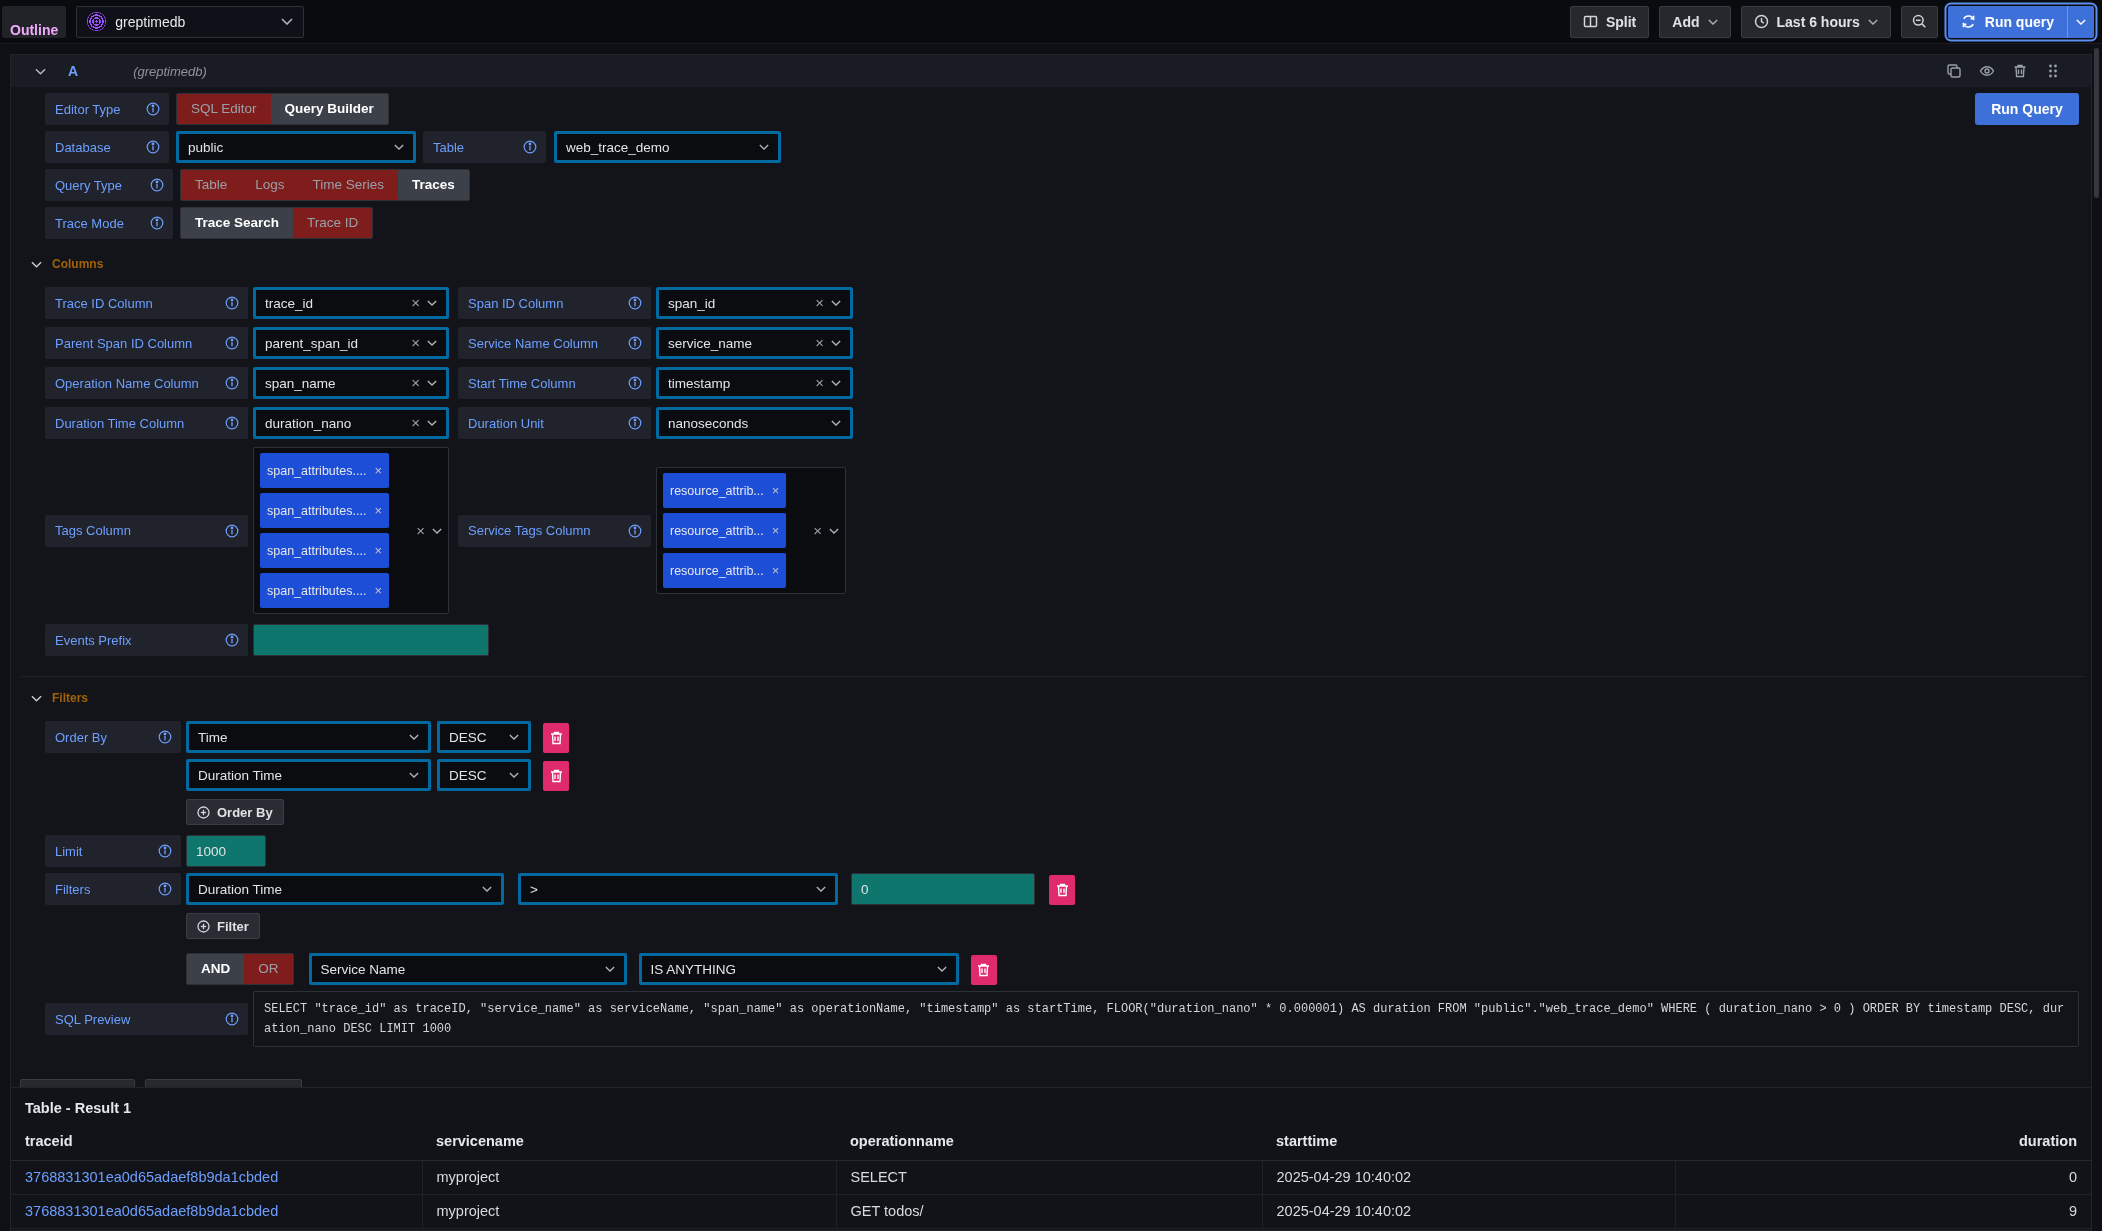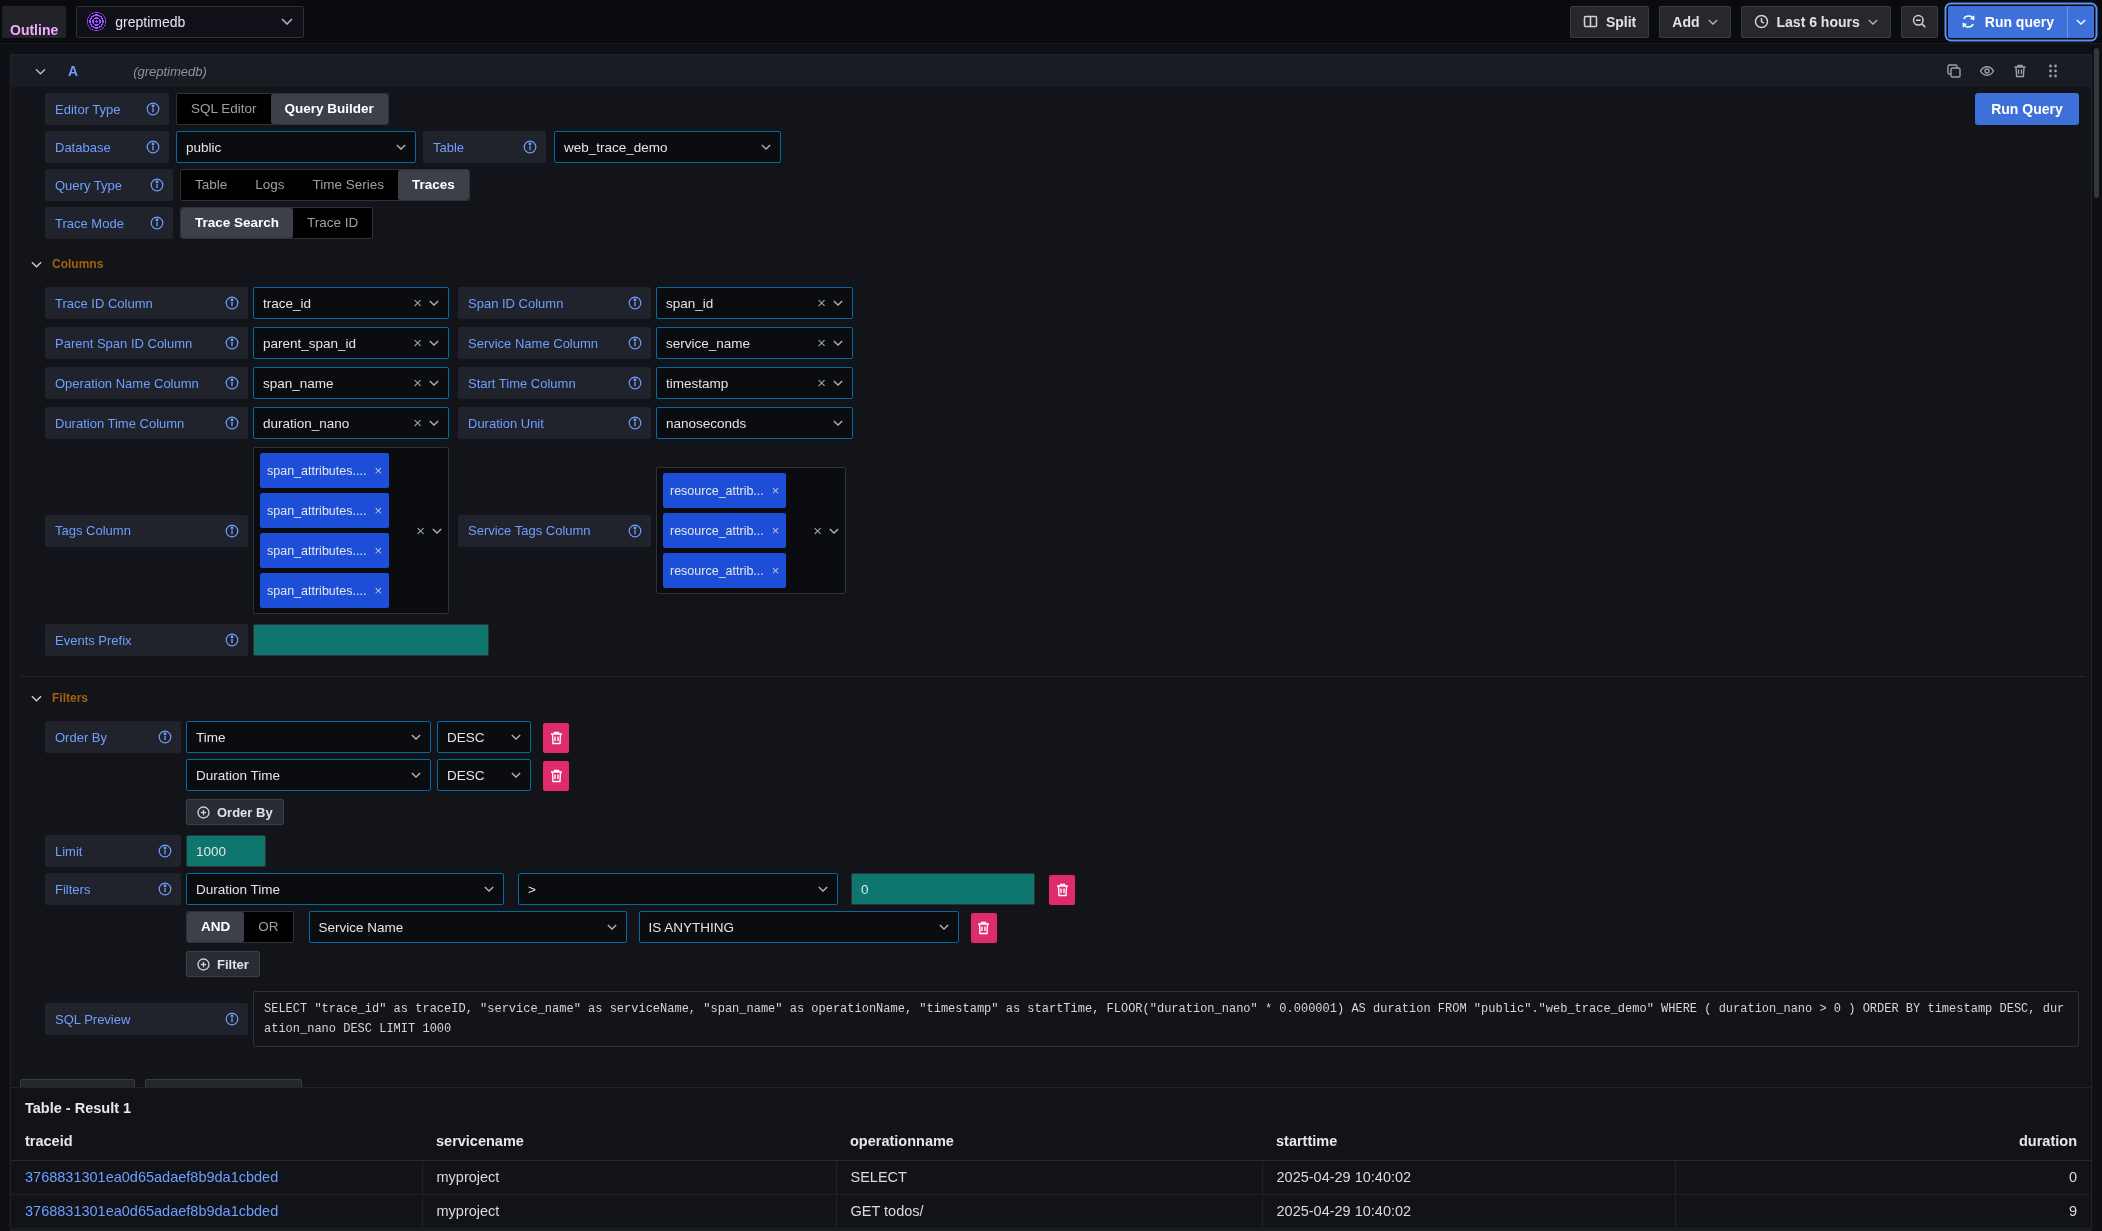--- a/index.html
+++ b/index.html
@@ -41,27 +41,27 @@
   .qh-icons { margin-left:auto; display:flex; align-items:center; gap:17px; margin-right:14px; }
   .qh-ic { width:16px; height:16px; stroke:#9aa0a8; stroke-width:1.4; fill:none; cursor:pointer; }
 
   .qbody { padding:6px 12px 4px 34px; }
   .frow { display:flex; align-items:center; margin-bottom:6px; }
   .lbl { height:32px; background:#20232b; border-radius:2px; display:flex; align-items:center;
     justify-content:space-between; padding:0 9px 0 10px; color:#6e9fff; font-size:13px; font-weight:500; flex:none; }
   .info { width:14px; height:14px; flex:none; margin-left:8px; cursor:pointer; }
   .info circle { stroke:#6e9fff; stroke-width:1.2; fill:none; }
   .info .dotline { fill:#6e9fff; }
-  .sel { height:32px; background:#0b0c10; border:1px solid #0369a1; border-radius:2px; display:flex;
+  .sel { height:32px; background:#0b0c10; border:3px solid #0369a1; border-radius:2px; display:flex;
     align-items:center; padding:0 9px; font-size:13.5px; color:#e3e4e8; flex:none; cursor:pointer; }
   .sel .val { flex:1; white-space:nowrap; overflow:hidden; }
   .sel .x { color:#9aa0a8; font-size:15px; margin:0 7px 2px 6px; cursor:pointer; }
   .inp { height:32px; background:#0f766e; border:1px solid #2e3138; border-radius:2px; padding:0 9px;
     font-size:13.5px; color:#e3e4e8; font-family:"Liberation Sans",sans-serif; }
-  .seg { height:32px; border:1px solid #2e3138; border-radius:2px; display:flex; align-items:center; background:#000000; }
+  .seg { height:32px; border:1px solid #2e3138; border-radius:2px; display:flex; align-items:center; background:#7f1d1d; }
   .seg span { padding:0 14px; line-height:30px; font-size:13.5px; color:#9aa0a8; cursor:pointer; white-space:nowrap; }
   .seg span.active { background:#3c4049; color:#fff; font-weight:700; border-radius:2px; }
   .runq-panel { margin-left:auto; width:104px; height:32px; background:#3d71d9; border:none; border-radius:3px;
     color:#fff; font-size:14px; font-weight:600; cursor:pointer; }
 
   .section-head { display:flex; align-items:center; gap:10px; margin:18px 0 16px -14px; cursor:pointer; }
   .section-head .qh-chev { stroke:#c8cbd0; }
   .section-title { font-size:12px; font-weight:700; color:#a16207;text-align:center; }
   .section-div { height:1px; background:#23252c; margin:20px -6px 14px -24px; }
 
@@ -602,52 +602,52 @@
             <path d="M1 1l5 5 5-5"></path>
           </svg>
         </div>
       <input class="inp w184 ml13" value="0" style="">
       <button class="trash-btn ml14">
           <svg class="trash-ic" viewBox="0 0 13 14">
             <path d="M1 3h11M4.5 3V1.5h4V3M2.5 3l.5 9.5h7L10.5 3M5 5.5v4.5M8 5.5v4.5"></path>
           </svg>
         </button>
     </div>
-    <div class="frow">
-      <div class="seg ml141">
-        <span class="active">AND</span>
-        <span>OR</span>
-      </div>
-      <div class="sel w318 ml15">
-          <span class="val">Service Name</span>
-          <svg class="caret caret-sm" viewBox="0 0 12 7">
-            <path d="M1 1l5 5 5-5"></path>
-          </svg>
-        </div>
-      <div class="sel w320 ml12">
-          <span class="val">IS ANYTHING</span>
-          <svg class="caret caret-sm" viewBox="0 0 12 7">
-            <path d="M1 1l5 5 5-5"></path>
-          </svg>
-        </div>
-      <button class="trash-btn ml12">
-          <svg class="trash-ic" viewBox="0 0 13 14">
-            <path d="M1 3h11M4.5 3V1.5h4V3M2.5 3l.5 9.5h7L10.5 3M5 5.5v4.5M8 5.5v4.5"></path>
-          </svg>
-        </button>
-    </div>
     <div class="frow" style="margin:8px 0 14px">
       <button class="sec-btn ml141">
         <svg class="plus-circle" viewBox="0 0 13 13">
             <circle cx="6.5" cy="6.5" r="5.5"></circle>
             <line x1="6.5" y1="3.8" x2="6.5" y2="9.2"></line>
             <line x1="3.8" y1="6.5" x2="9.2" y2="6.5"></line>
           </svg>
         <span>Filter</span>
       </button>
+    </div>
+    <div class="frow">
+      <div class="seg ml141">
+        <span class="active">AND</span>
+        <span>OR</span>
+      </div>
+      <div class="sel w318 ml15">
+          <span class="val">Service Name</span>
+          <svg class="caret caret-sm" viewBox="0 0 12 7">
+            <path d="M1 1l5 5 5-5"></path>
+          </svg>
+        </div>
+      <div class="sel w320 ml12">
+          <span class="val">IS ANYTHING</span>
+          <svg class="caret caret-sm" viewBox="0 0 12 7">
+            <path d="M1 1l5 5 5-5"></path>
+          </svg>
+        </div>
+      <button class="trash-btn ml12">
+          <svg class="trash-ic" viewBox="0 0 13 14">
+            <path d="M1 3h11M4.5 3V1.5h4V3M2.5 3l.5 9.5h7L10.5 3M5 5.5v4.5M8 5.5v4.5"></path>
+          </svg>
+        </button>
     </div>
 
     <div class="frow" style="margin-bottom:14px">
       <div class="lbl w203">
           <span>SQL Preview</span>
         <svg class="info" viewBox="0 0 14 14">
             <circle cx="7" cy="7" r="5.8"></circle>
             <rect class="dotline" x="6.35" y="6" width="1.3" height="4.3"></rect>
             <circle class="dotline" cx="7" cy="4" r="0.85"></circle>
           </svg>

